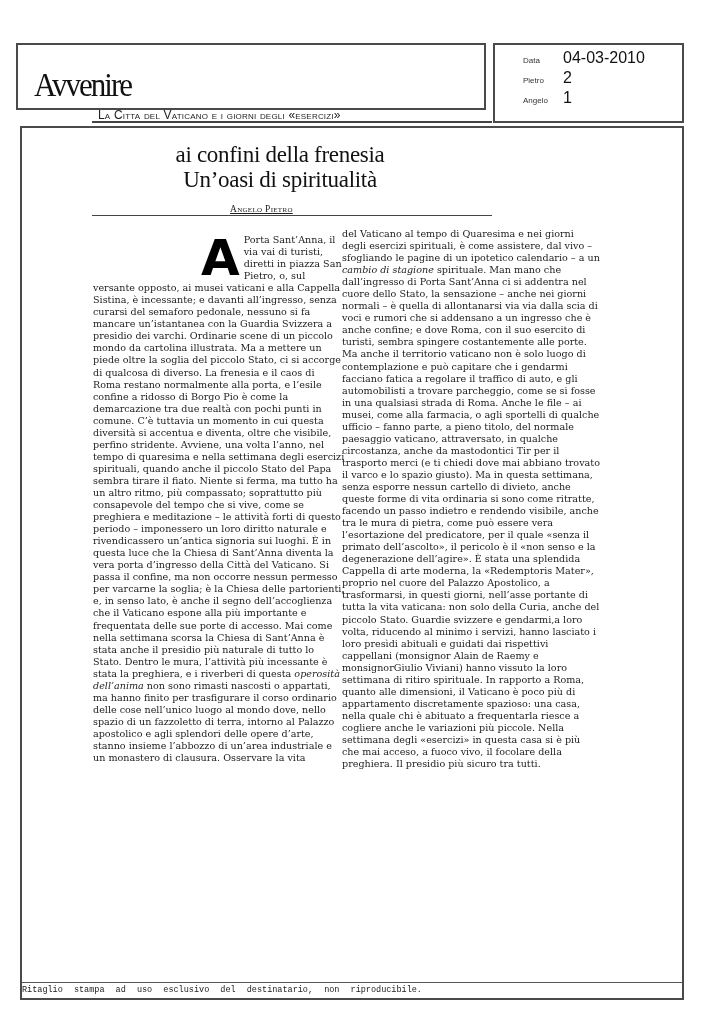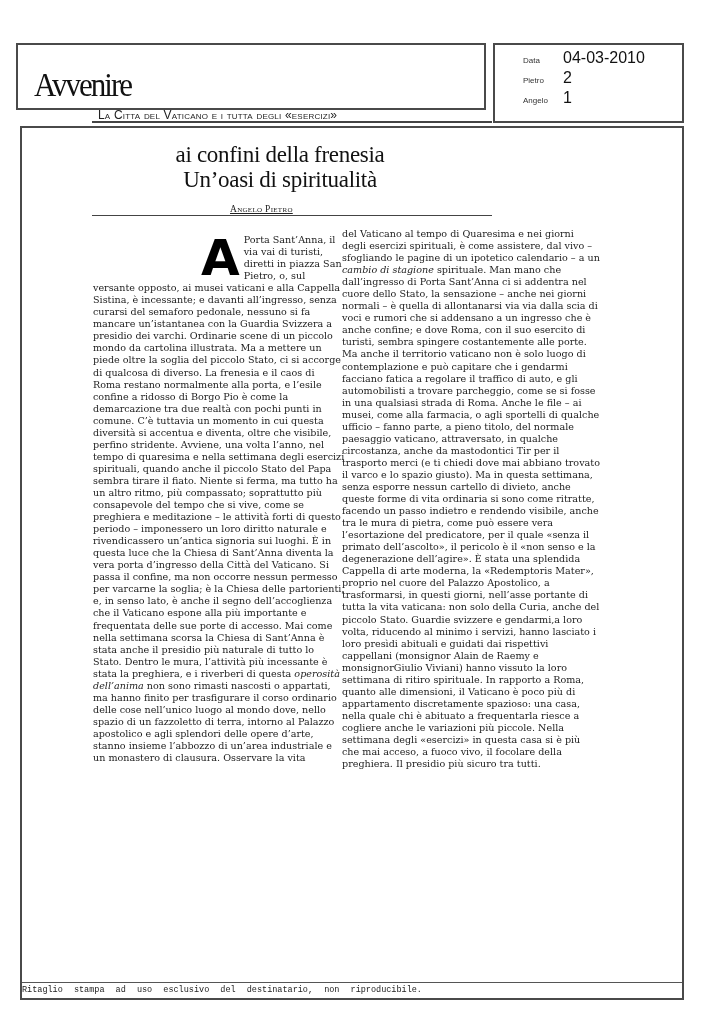--- a/index.html
+++ b/index.html
@@ -59,21 +59,21 @@
   <div class="meta-row" style="top:44px">
     <span class="meta-label">Angelo</span>
     <span class="meta-value">1</span>
   </div>
 </div>
 
 <div class="box" id="body-box">
   <div class="footer">Ritaglio stampa ad uso esclusivo del destinatario, non riproducibile.</div>
 </div>
 
-<div class="kicker">La Citta del Vaticano e i tutta degli «esercizi»</div>
+<div class="kicker">La Citta del Vaticano e i giorni degli «esercizi»</div>
 <div class="rule" style="left:92px; top:121px; width:400px;"></div>
 
 <div class="headline">
   <div>ai confini della frenesia</div>
   <div>Un’oasi di spiritualità</div>
 </div>
 
 <div class="byline">Angelo Pietro</div>
 <div class="rule" style="left:92px; top:215px; width:400px; height:1px;"></div>
 

